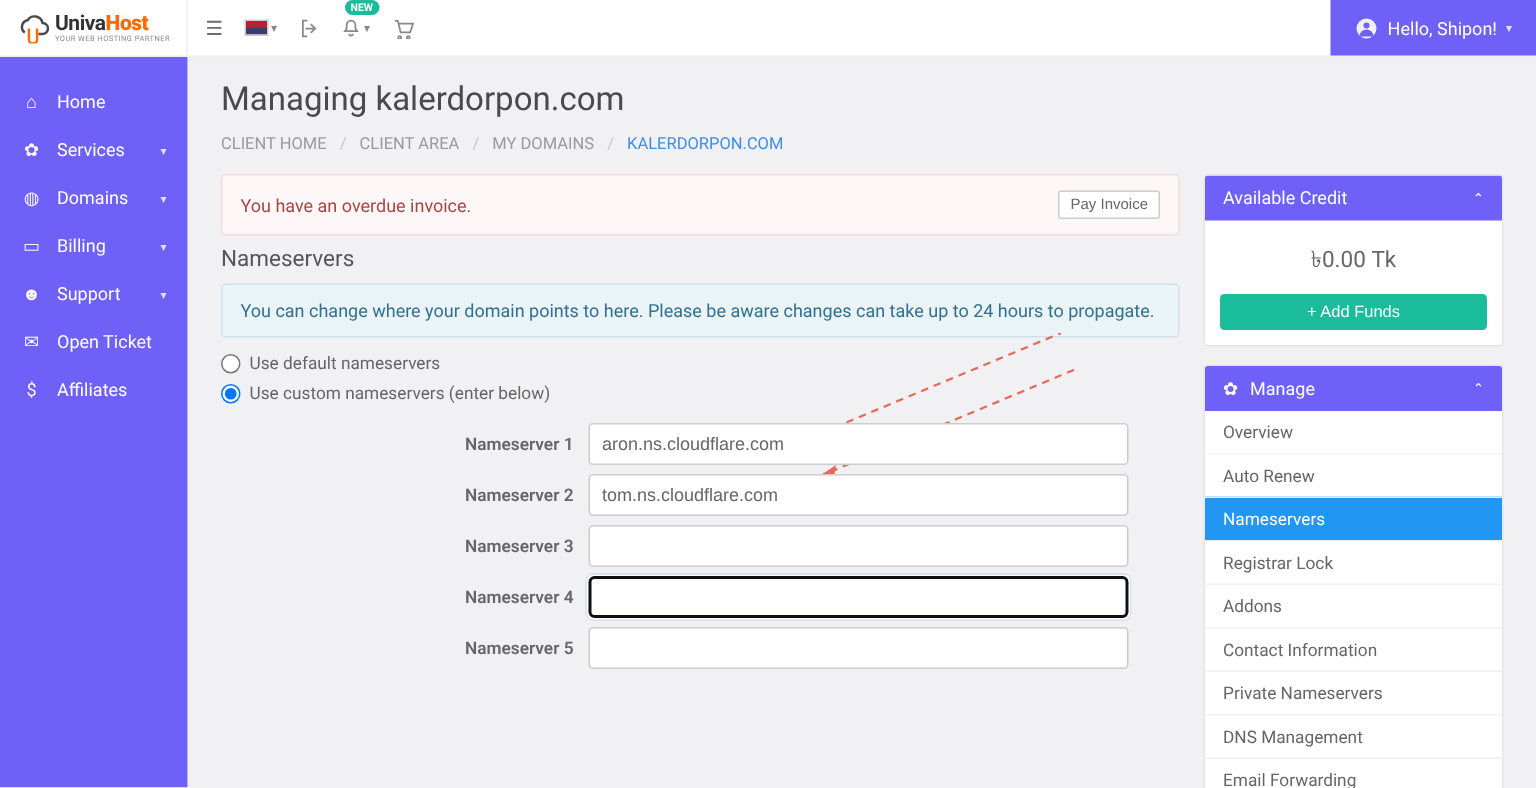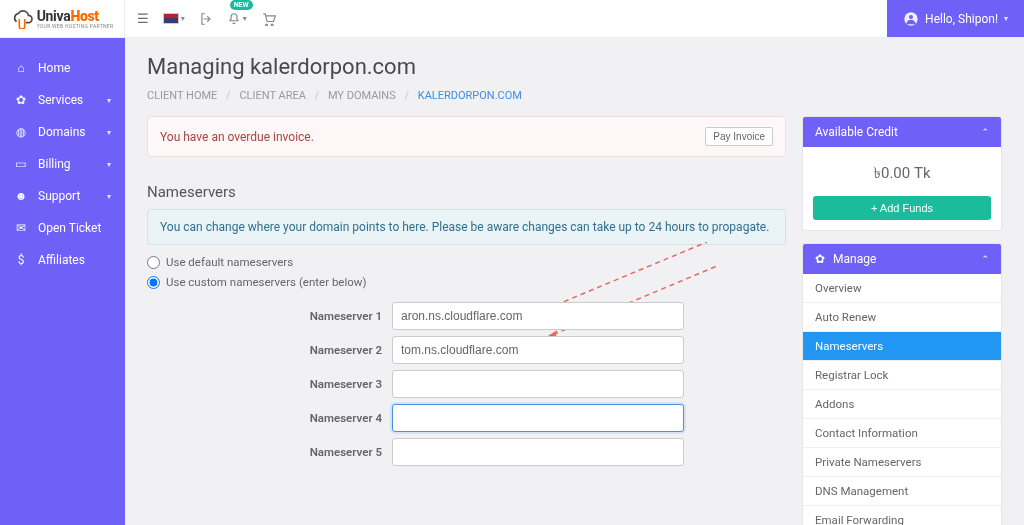--- a/index.html
+++ b/index.html
@@ -29,28 +29,28 @@
   .main { flex:1; background:#f1f1f4; overflow:auto; display:flex; flex-direction:column; }
   .main-inner { padding:16px 22px 10px; }
   .page-title { font-size:22px; color:#4a4a4a; font-weight:400; margin-bottom:10px; }
   .breadcrumb { font-size:11px; color:#9a9a9a; margin-bottom:14px; }
   .breadcrumb a { color:#9a9a9a; text-decoration:none; }
   .breadcrumb .active { color:#3c8ee6; }
   .bc-sep { padding:0 6px; color:#c8c8c8; }
   .columns { display:flex; gap:16px; align-items:flex-start; }
   .col-main { flex:1; }
   .col-side { width:200px; }
-  .alert-danger { background:#fdf7f7; border:1px solid #f2dede; color:#a94442; padding:10px 12px; font-size:12px; border-radius:3px; display:flex; align-items:center; margin-bottom:26px;gap:24px; }
+  .alert-danger { background:#fdf7f7; border:1px solid #f2dede; color:#a94442; padding:10px 12px; font-size:12px; border-radius:3px; display:flex; align-items:center; margin-bottom:6px;gap:24px; }
   .alert-danger .btn-sm { margin-left:auto; background:#fff; border:1px solid #ccc; color:#666; font-size:10px; padding:3px 7px; border-radius:2px; cursor:pointer; }
   .section-title { font-size:15px; color:#555; margin-bottom:8px; }
   .alert-info { background:#eaf3f5; border:1px solid #d0e2e8; color:#31708f; padding:10px 12px; font-size:12px; border-radius:3px; margin-bottom:8px; }
   .radio-row { font-size:11.5px; color:#666; display:flex; align-items:center; gap:6px; line-height:1.7; }
   .form-row { display:flex; align-items:center; margin-bottom:6px; position:relative; }
   .form-row label { width:245px; text-align:right; padding-right:10px; font-weight:600; font-size:11.5px; color:#666; }
-  .form-row input[type=text] { width:292px; padding:6px 8px; border:1px solid #ccc; border-radius:3px; font-size:12px; color:#666; }
+  .form-row input[type=text] { width:360px; padding:6px 8px; border:1px solid #ccc; border-radius:3px; font-size:12px; color:#666; }
   .btn-primary { display:block; margin:10px auto 0; background:#2196f3; color:#fff; border:none; padding:8px 14px; border-radius:3px; font-size:12px; cursor:pointer; }
   
   .panel { border:1px solid #e6e6e6; border-radius:3px; margin-bottom:12px; background:#fff; overflow:hidden; }
   .panel-h { background:#6f60f8; color:#fff; padding:8px 12px; font-size:12px; display:flex; align-items:center; gap:8px; }
   .panel-h .pcaret { margin-left:auto; font-size:9px; cursor:pointer; }
   .credit-amount { text-align:center; padding:14px 0 10px; font-size:15px; color:#666; }
   .btn-success { display:block; margin:0 10px 10px; background:#1abc9c; color:#fff; border:none; padding:6px 0; font-size:11px; border-radius:3px; cursor:pointer; width:calc(100% - 20px); }
   .mlist { list-style:none; }
   .mlist li { padding:7px 12px; font-size:11.5px; color:#666; cursor:pointer; border-top:1px solid #f0f0f0; }
   .mlist li:first-child { border-top:none; }

